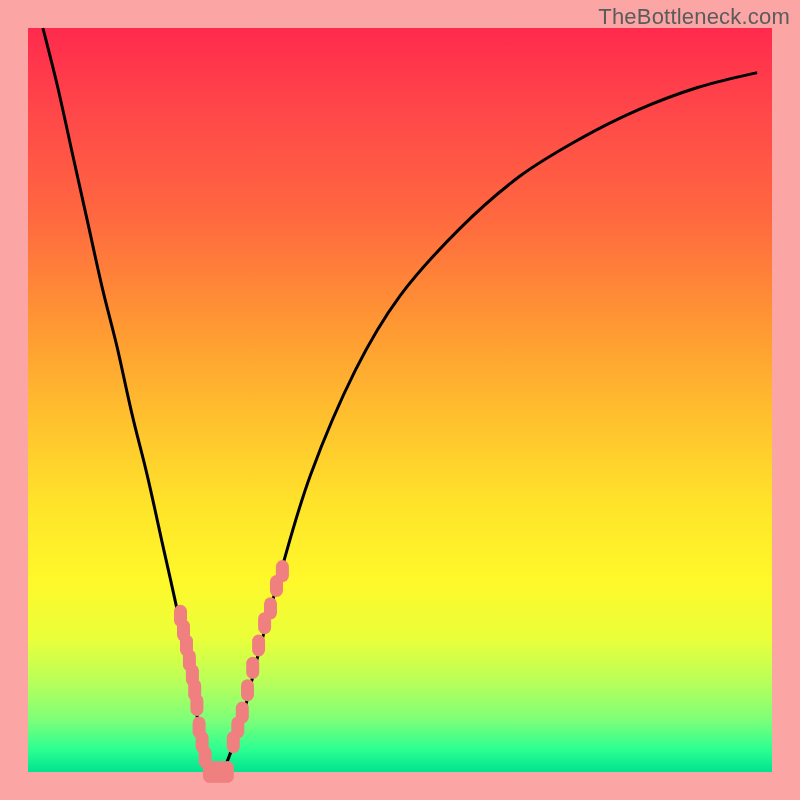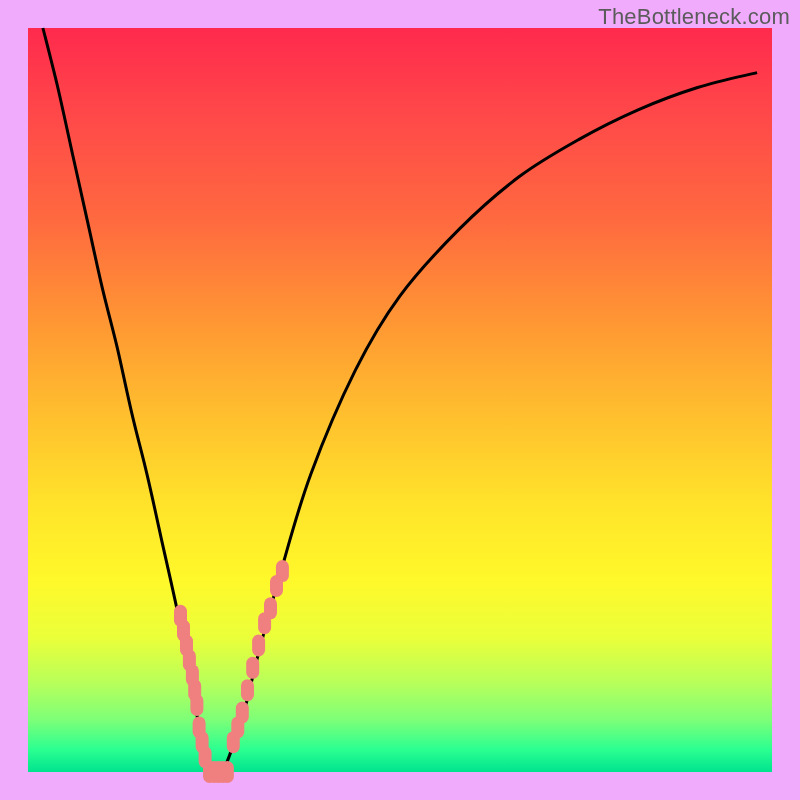--- a/index.html
+++ b/index.html
@@ -10,21 +10,21 @@
     overflow: hidden;
     background: #000;
     font-family: Arial, Helvetica, sans-serif;
   }
   .frame {
     position: absolute;
     top: 0;
     left: 0;
     width: 800px;
     height: 800px;
-    background: #f0abfc;
+    background: #fca5a5;
   }
   .plot-area {
     position: absolute;
     top: 28px;
     left: 28px;
     width: 744px;
     height: 744px;
     background: linear-gradient(
       to bottom,
       #ff2a4d 0%,

